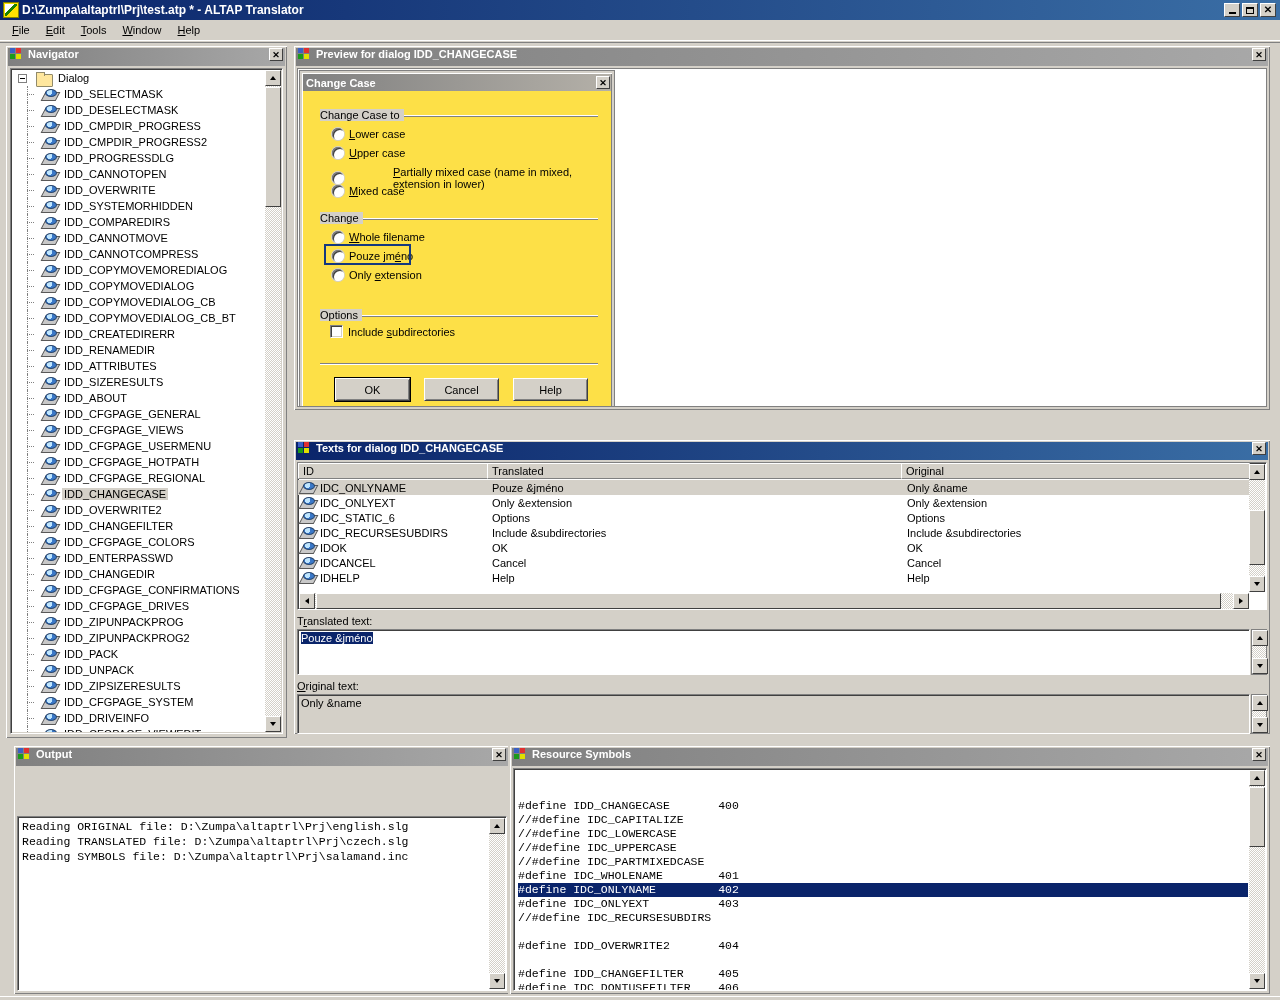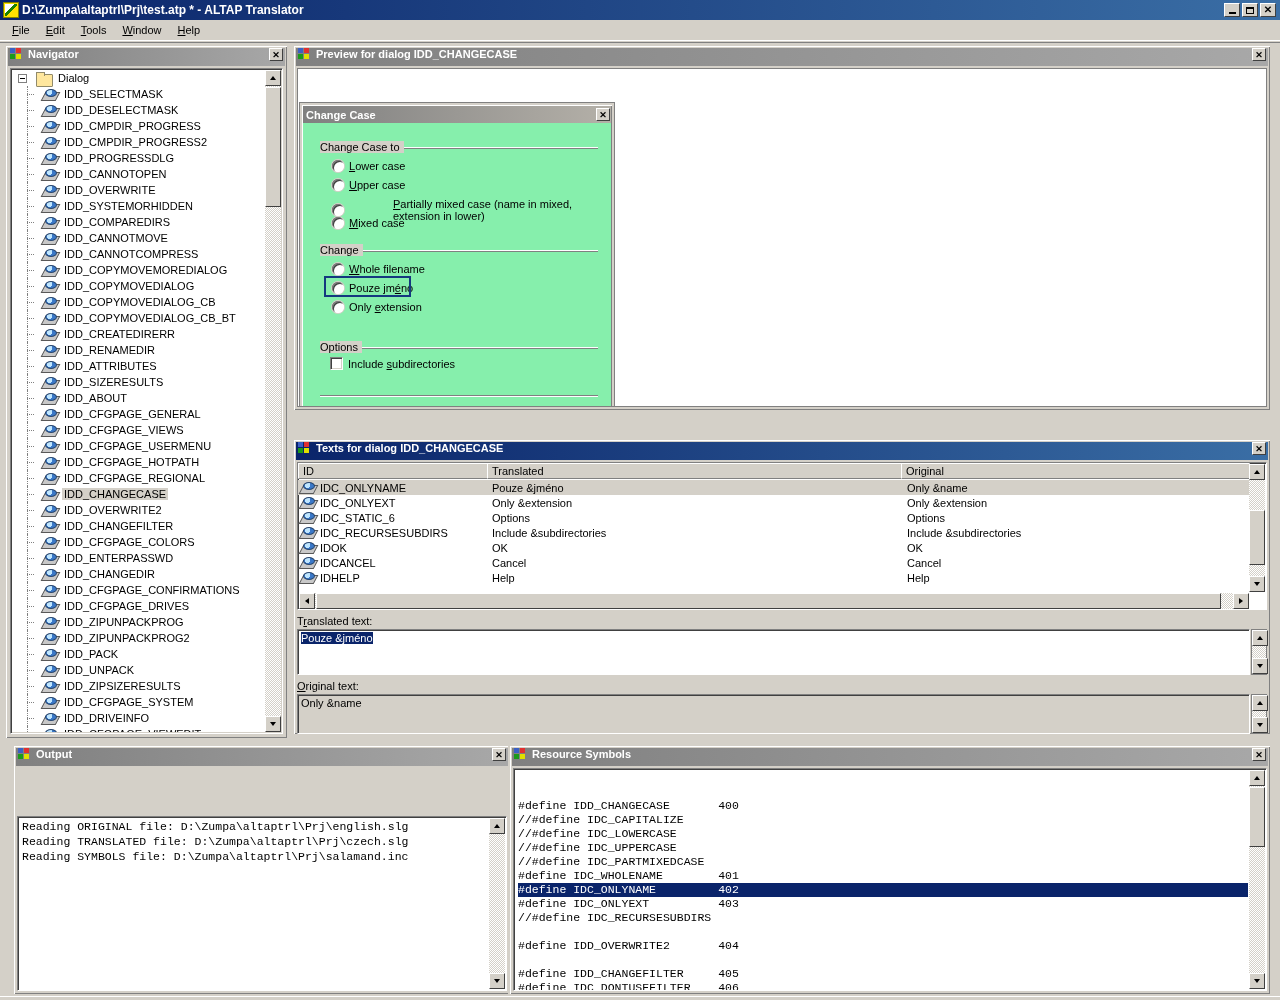--- a/index.html
+++ b/index.html
@@ -205,25 +205,24 @@
   
   #preview { left: 292px; top: 44px; width: 980px; height: 368px; }
   .prev-body {
     position:absolute; left:3px; top:22px; right:3px; bottom:3px;
     background:#ffffff; border:1px solid #808080;
     overflow:hidden;
   }
   
   .dlg {
     position:absolute; left:2px; top:2px; width:314px; height:340px;
-    background:#86efac;
+    background:#fde047;
     border: 2px solid #d4d0c8;
     box-shadow: inset 1px 1px 0 #ffffff, inset -1px -1px 0 #808080,
                 0 0 0 1px #808080;
-    margin-top: 32px;
   }
   .dlg-tb {
     height:17px; margin:1px; display:flex; align-items:center;
     background: linear-gradient(to right,#808080 0%, #b4b0a8 100%);
     padding-left:3px;
   }
   .dlg-tb .t { color:#ffffff; font-weight:bold; font-size:11px; flex:1 1 auto;}
   .dlg-tb .x {
     width:14px;height:13px;background:#d4d0c8;margin-right:1px;
     border:1px solid; border-color:#ffffff #404040 #404040 #ffffff;

